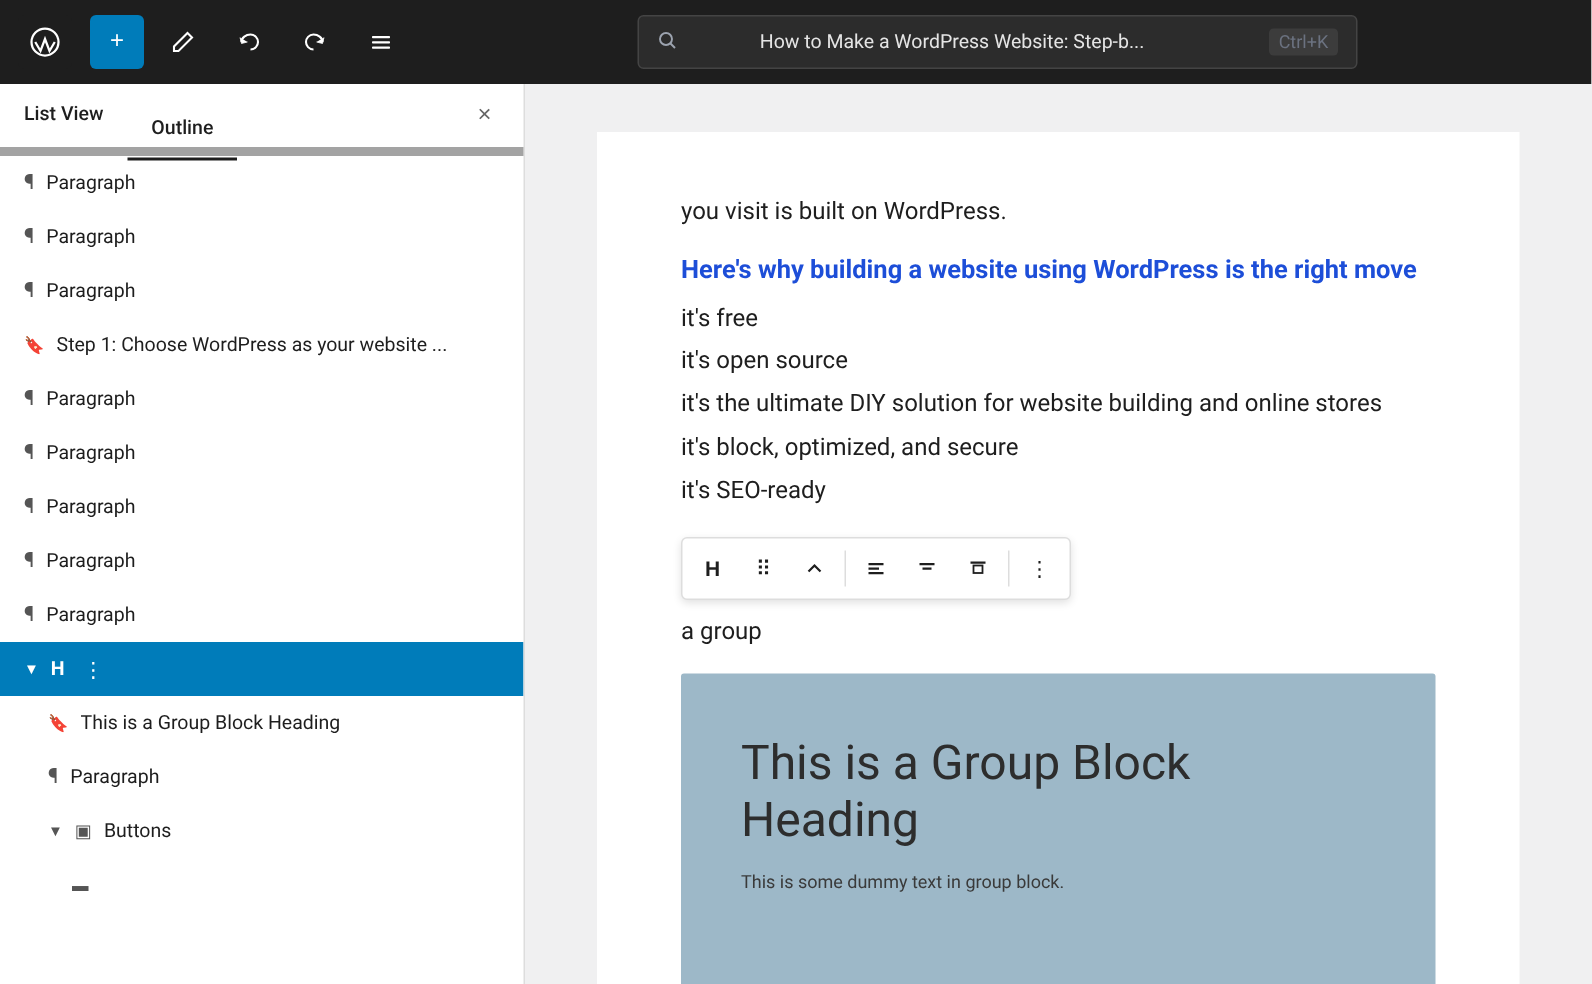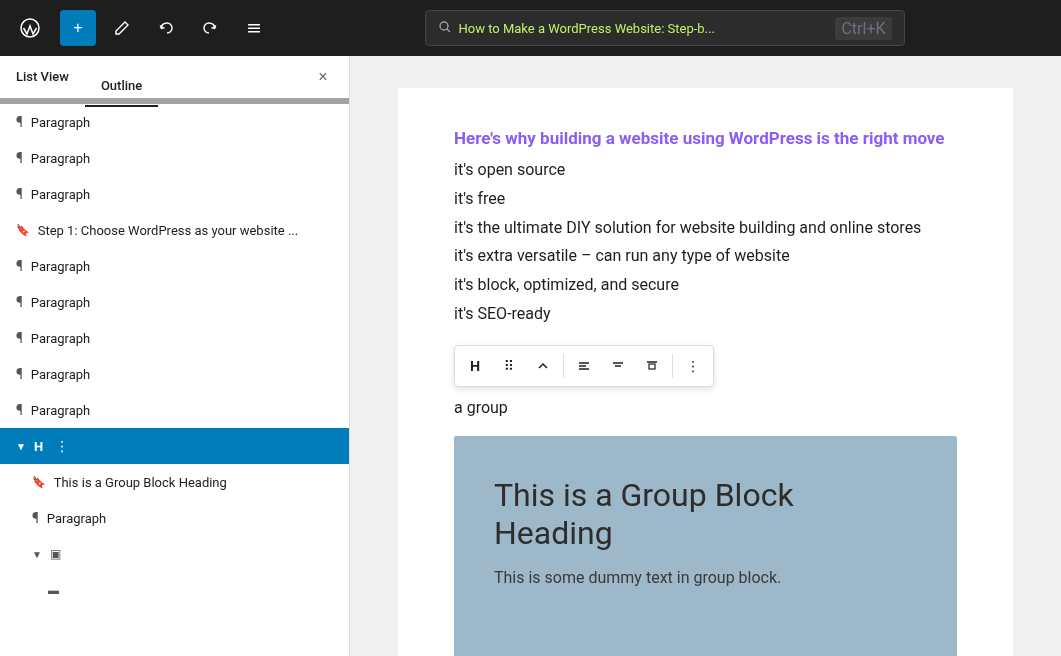--- a/index.html
+++ b/index.html
@@ -46,24 +46,24 @@
       background: #2c2c2c;
       border: 1px solid #444;
       border-radius: 4px;
       display: flex;
       align-items: center;
       padding: 0 12px;
       height: 36px;
       gap: 8px;
     }
     .search-bar-icon { color: #9ca3af; font-size: 13px; }
-    .search-bar-text { color: #bef264; font-size: 13px; flex: 1; }
+    .search-bar-text { color: #e5e5e5; font-size: 13px; flex: 1; margin-left: 48px; }
     .search-bar-shortcut {
       color: #6b7280;
-      font-size: 16px;
+      font-size: 12px;
       background: #3c3c3c;
       padding: 2px 6px;
       border-radius: 3px;
     }
 
     
     .main-layout {
       display: flex;
       flex: 1;
       overflow: hidden;
@@ -169,21 +169,21 @@
 
     .content-text {
       font-size: 16px;
       color: #1e1e1e;
       line-height: 1.6;
       margin-bottom: 16px;
     }
     .content-heading {
       font-size: 17px;
       font-weight: 700;
-      color: #8b5cf6;
+      color: #1d4ed8;
       margin-bottom: 8px;
     }
     .content-list {
       margin-bottom: 16px;
     }
     .content-list-item {
       font-size: 16px;
       color: #1e1e1e;
       line-height: 1.8;
     }
@@ -225,21 +225,21 @@
       margin-top: 4px;
       position: relative;
     }
     .group-heading {
       font-size: 32px;
       font-weight: 400;
       color: #2d2d2d;
       margin-bottom: 16px;
     }
     .group-text {
-      font-size: 16px;
+      font-size: 12px;
       color: #3a3a3a;
       margin-bottom: 32px;
     }
   </style>
 </head>
 <body>
 
 <div class="top-bar">
   <div class="wp-logo">
     <svg width="20" height="20" viewBox="0 0 20 20" fill="white">
@@ -343,39 +343,40 @@
         <span class="item-label">This is a Group Block Heading</span>
       </div>
       <div class="sidebar-item indented">
         <span class="item-icon">¶</span>
         <span class="item-label">Paragraph</span>
       </div>
 
       <div class="sidebar-item indented">
         <span class="chevron-icon" style="color:#555;">▼</span>
         <span class="item-icon" style="font-size:12px;">▣</span>
+        <span class="item-label">Buttons</span>
       </div>
       <div class="sidebar-item indented2">
         <span class="item-icon" style="font-size:11px;">▬</span>
       </div>
 
     </div>
   </div>
 
   <div class="content-area">
     <div class="editor-content">
 
+      <p class="content-text">you visit is built on WordPress.</p>
 
       <p class="content-heading">Here's why building a website using WordPress is the right move</p>
 
       <div class="content-list">
+        <div class="content-list-item">it's free</div>
         <div class="content-list-item">it's open source</div>
-        <div class="content-list-item">it's free</div>
         <div class="content-list-item">it's the ultimate DIY solution for website building and online stores</div>
-        <div class="content-list-item">it's extra versatile – can run any type of website</div>
         <div class="content-list-item">it's block, optimized, and secure</div>
         <div class="content-list-item">it's SEO-ready</div>
       </div>
 
       <div class="block-toolbar">
         <button class="block-toolbar-btn" style="font-weight:700;">H</button>
         <button class="block-toolbar-btn">⠿</button>
         <button class="block-toolbar-btn">
           <svg width="14" height="14" viewBox="0 0 14 14" fill="none">
             <polyline points="3,9 7,5 11,9" stroke="#1e1e1e" stroke-width="1.5" fill="none"></polyline>

